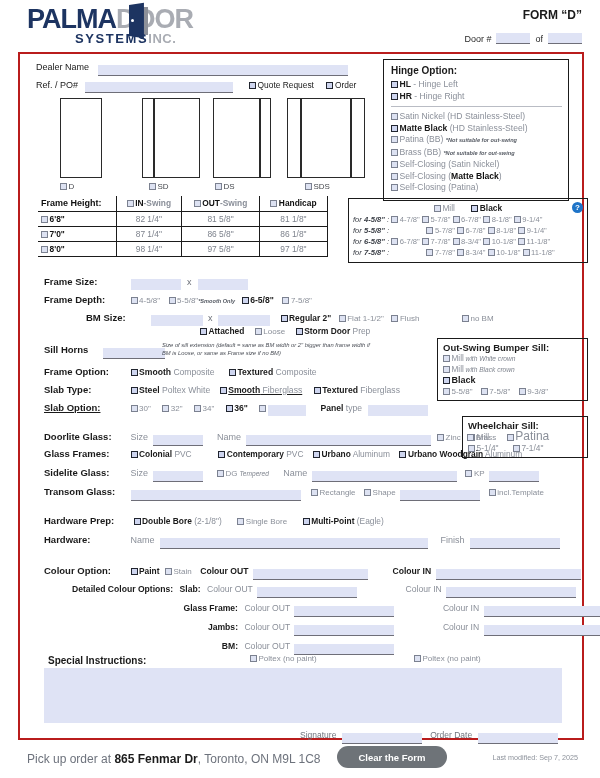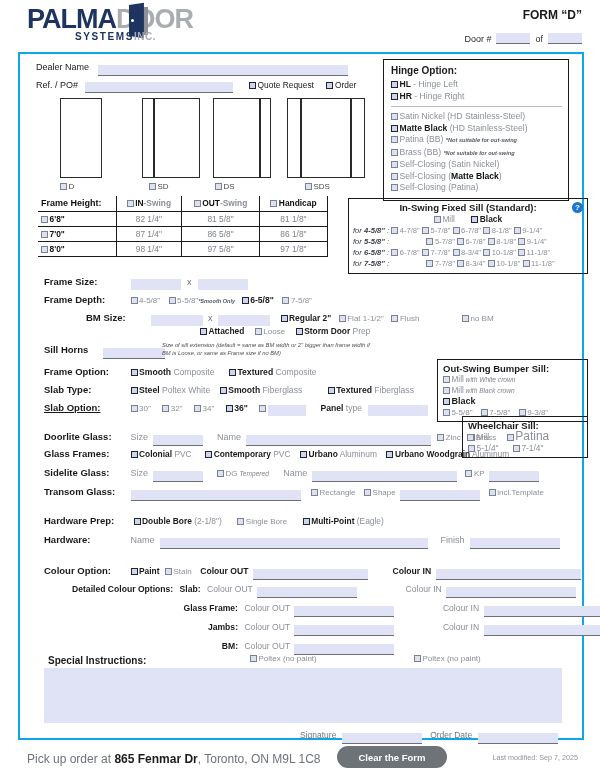--- a/index.html
+++ b/index.html
@@ -12,40 +12,40 @@
     color:#1a1a1a;
     position:relative;
     overflow:hidden;
   }
   
   .header { position:relative; height:52px; }
   .logo { position:absolute; left:27px; top:6px; }
   .logo-main { font-size:27px; font-weight:bold; letter-spacing:-1px; line-height:27px; }
   .logo-palma { color:#1d3461; }
   .logo-door { color:#a9acb3; }
-  .logo-sub { position:absolute; left:75px; top:31px; font-size:10px; font-weight:bold; letter-spacing:1.6px; }
+  .logo-sub { position:absolute; left:75px; top:31px; font-size:13px; font-weight:bold; letter-spacing:1.6px; }
   .logo-sub .sys { color:#1d3461; }
   .logo-sub .inc { color:#a9acb3; letter-spacing:0.5px; }
   .door-glyph { position:absolute; left:129px; top:5px; width:20px; height:31px; }
   .door-glyph .leaf { position:absolute; left:0; top:0; width:14px; height:31px; background:#1d3461;
       transform:perspective(40px) rotateY(-22deg); transform-origin:left center; }
   .door-glyph .knob { position:absolute; left:1.5px; top:14px; width:3px; height:3px; border-radius:50%; background:#ffffff; }
   .door-glyph .shade { position:absolute; left:12px; top:2px; width:7px; height:28px; background:#8e9199; }
   .form-d { position:absolute; right:18px; top:8px; font-size:12px; font-weight:bold; }
   .doorno { position:absolute; right:18px; top:33px; font-size:9px; display:flex; align-items:center; gap:5px; }
   .doorno .lbl { color:#2a2a2a; }
   
   .fi { background:#dfe3f5; border:none; border-bottom:1px solid #6e6e78; height:11px; display:inline-block; vertical-align:-2px; font-size:8px; font-family:"Liberation Sans", sans-serif; padding:0 2px; color:#111; }
   .fi.nb { border-bottom:none; }
   
   .cb { display:inline-block; width:7px; height:7px; background:#ced5ef; border:1px solid #20242e;
         vertical-align:-1px; margin-right:1.5px; }
   .cb.lite { border-color:#7b8190; background:#dde2f2; }
   
-  .body-box { position:absolute; left:18px; top:52px; width:566px; height:688px; border:2px solid #0ea5e9; background:#fff; }
+  .body-box { position:absolute; left:18px; top:52px; width:566px; height:688px; border:2px solid #b91c1c; background:#fff; }
   .lbl-g { color:#8a8f99; }
   
   .dealer-row { position:absolute; left:16px; top:8px; width:340px; font-size:9px; }
   
   .doors { position:absolute; left:40px; top:44px; width:330px; height:90px; }
   .dg { position:absolute; border:1.5px solid #2a2a2a; background:#fff; }
   .dgline { position:absolute; width:1.5px; background:#2a2a2a; top:0; bottom:0; }
   .dgcap { position:absolute; top:84px; font-size:8px; color:#44474d; white-space:nowrap; }
   
   .hinge { position:absolute; left:363px; top:5px; width:186px; border:1px solid #1a1a1a; padding:5px 6px 6px 7px; background:#fff; }
@@ -60,21 +60,21 @@
   .fh td.hdc { font-weight:bold; color:#101010; }
   .fh td.lft { text-align:left; font-weight:bold; color:#101010; border-left:none; }
   .fh tr.hdr td { border-top:none; }
   
   .sill { position:absolute; left:328px; top:144px; width:240px; border:1px solid #1a1a1a; padding:3px 4px 4px; }
   .sill h3 { margin:0; font-size:9.5px; font-weight:bold; text-align:center; }
   .help { position:absolute; right:4px; top:3px; width:11px; height:11px; border-radius:50%; background:#1e74c8; color:#fff; font-size:8px; font-weight:bold; text-align:center; line-height:11px; }
   .sillrow { font-size:7.6px; white-space:nowrap; line-height:11px; }
   .sillrow .fo { font-style:italic; color:#3c4048; }
   .sillrow .fo b { font-style:italic; }
-  .osb { position:absolute; left:417px; top:305px; width:151px; border:1px solid #1a1a1a; padding:3px 5px 4px; }
+  .osb { position:absolute; left:417px; top:284px; width:151px; border:1px solid #1a1a1a; padding:3px 5px 4px; }
   .osb h3, .wcs h3 { margin:0 0 1px; font-size:9.5px; font-weight:bold; }
   .wcs { position:absolute; left:442px; top:362px; width:126px; border:1px solid #1a1a1a; padding:3px 5px 4px; }
   .it-note { font-style:italic; font-size:6.6px; color:#7f848e; }
   
   .lrow { position:absolute; left:24px; font-size:9px; white-space:nowrap; }
   .lbl-w { display:inline-block; font-weight:bold; font-size:9.5px; }
   .note2 { position:absolute; font-size:5.8px; font-style:italic; color:#4b4f57; line-height:7.5px; }
   
   .crow { position:absolute; font-size:8.6px; white-space:nowrap; }
   .crlabel { color:#8a8f99; }
@@ -182,21 +182,20 @@
     <tr>
       <td class="lft"><i class="cb lite"></i><span>8'0"</span></td>
       <td>98 1/4"</td>
       <td>97 5/8"</td>
       <td>97 1/8"</td>
     </tr>
   </tbody>
     </table>
 
   <div class="sill">
-    <h3>In-Swing Fixed Sill (Standard):</h3>
     <div class="help">?</div>
     <div style="text-align:center;font-size:8.4px;margin:1px 0 1px;">
       <span style="margin-right:14px;"><i class="cb lite"></i><span class="lbl-g">Mill</span></span>
       <span><i class="cb"></i><b>Black</b></span>
     </div>
     <div class="sillrow"><span class="fo"><i>for </i><b>4-5/8"</b><i> :</i></span> <span><i class="cb lite"></i><span class="lbl-g">4-7/8"</span></span> <span><i class="cb lite"></i><span class="lbl-g">5-7/8"</span></span> <span><i class="cb lite"></i><span class="lbl-g">6-7/8"</span></span> <span><i class="cb lite"></i><span class="lbl-g">8-1/8"</span></span> <span><i class="cb lite"></i><span class="lbl-g">9-1/4"</span></span></div>
     <div class="sillrow"><span class="fo"><i>for </i><b>5-5/8"</b><i> :</i></span> <span style="display:inline-block;width:33px"></span> <span><i class="cb lite"></i><span class="lbl-g">5-7/8"</span></span> <span><i class="cb lite"></i><span class="lbl-g">6-7/8"</span></span> <span><i class="cb lite"></i><span class="lbl-g">8-1/8"</span></span> <span><i class="cb lite"></i><span class="lbl-g">9-1/4"</span></span></div>
     <div class="sillrow"><span class="fo"><i>for </i><b>6-5/8"</b><i> :</i></span> <span><i class="cb lite"></i><span class="lbl-g">6-7/8"</span></span> <span><i class="cb lite"></i><span class="lbl-g">7-7/8"</span></span> <span><i class="cb lite"></i><span class="lbl-g">8-3/4"</span></span> <span><i class="cb lite"></i><span class="lbl-g">10-1/8"</span></span> <span><i class="cb lite"></i><span class="lbl-g">11-1/8"</span></span></div>
     <div class="sillrow"><span class="fo"><i>for </i><b>7-5/8"</b><i> :</i></span> <span style="display:inline-block;width:33px"></span> <span><i class="cb lite"></i><span class="lbl-g">7-7/8"</span></span> <span><i class="cb lite"></i><span class="lbl-g">8-3/4"</span></span> <span><i class="cb lite"></i><span class="lbl-g">10-1/8"</span></span> <span><i class="cb lite"></i><span class="lbl-g">11-1/8"</span></span></div>
   </div>
@@ -261,21 +260,21 @@
 
   <div class="lrow" style="top:312px;">
     <span class="lbl-w" style="width:84px;">Frame Option:</span>
     <span style="font-size:8.6px;margin-right:12px;"><i class="cb"></i><b>Smooth</b><span class="lbl-g"> Composite</span></span>
     <span style="font-size:8.6px;"><i class="cb"></i><b>Textured</b><span class="lbl-g"> Composite</span></span>
   </div>
 
   <div class="lrow" style="top:330px;">
     <span class="lbl-w" style="width:84px;">Slab Type:</span>
     <span style="font-size:8.6px;margin-right:7px;"><i class="cb"></i><b>Steel</b><span class="lbl-g"> Poltex White</span></span>
-    <span style="font-size:8.6px;margin-right:23px;"><i class="cb"></i><b>Smooth</b><span class="lbl-g"> Fiberglass</span></span>
+    <span style="font-size:8.6px;margin-right:9px;text-decoration:underline;"><i class="cb"></i><b>Smooth</b><span class="lbl-g"> Fiberglass</span></span>
     <span style="font-size:8.6px;"><i class="cb"></i><b>Textured</b><span class="lbl-g"> Fiberglass</span></span>
   </div>
 
   <div class="lrow" style="top:348px;">
     <span class="lbl-w" style="width:84px;text-decoration:underline;">Slab Option:</span>
     <span style="font-size:8px;margin-right:9px;"><i class="cb lite"></i><span class="lbl-g">30"</span></span>
     <span style="font-size:8px;margin-right:9px;"><i class="cb lite"></i><span class="lbl-g">32"</span></span>
     <span style="font-size:8px;margin-right:9px;"><i class="cb lite"></i><span class="lbl-g">34"</span></span>
     <span style="font-size:8.6px;margin-right:9px;"><i class="cb"></i><b>36"</b></span>
     <span><i class="cb lite"></i><input class="fi nb" style="width: 38px;" value=""></span>
@@ -289,21 +288,21 @@
     <input class="fi" style="width: 50px; margin-left: 2px;" value="">
     <span class="lbl-g" style="margin-left:12px;">Name</span>
     <input class="fi" style="width: 185px; margin-left: 2px;" value="">
     <span style="font-size:8px;margin-left:4px;"><i class="cb lite"></i><span class="lbl-g">Zinc</span></span>
     <span style="font-size:8px;margin-left:4px;"><i class="cb lite"></i><span class="lbl-g">Brass</span></span>
     <span style="font-size:12px;margin-left:8px;"><i class="cb lite"></i><span class="lbl-g">Patina</span></span>
   </div>
 
   <div class="lrow" style="top:394px;">
     <span class="lbl-w" style="width:84px;">Glass Frames:</span>
-    <span style="font-size:8.4px;margin-right:11px;"><i class="cb"></i><b>Colonial</b><span class="lbl-g"> PVC</span></span>
+    <span style="font-size:8.4px;margin-right:24px;"><i class="cb"></i><b>Colonial</b><span class="lbl-g"> PVC</span></span>
     <span style="font-size:8.4px;margin-right:7px;"><i class="cb"></i><b>Contemporary</b><span class="lbl-g"> PVC</span></span>
     <span style="font-size:8.4px;margin-right:7px;"><i class="cb"></i><b>Urbano</b><span class="lbl-g"> Aluminum</span></span>
     <span style="font-size:8.4px;"><i class="cb"></i><b>Urbano Woodgrain</b><span class="lbl-g"> Aluminum</span></span>
   </div>
 
   <div class="lrow" style="top:413px;">
     <span class="lbl-w" style="width:84px;">Sidelite Glass:</span>
     <span class="lbl-g">Size</span>
     <input class="fi" style="width: 50px; margin-left: 2px;" value="">
     <span style="font-size:8px;margin-left:12px;"><i class="cb lite"></i><span class="lbl-g">DG</span><span class="it-note"> Tempered</span></span>

